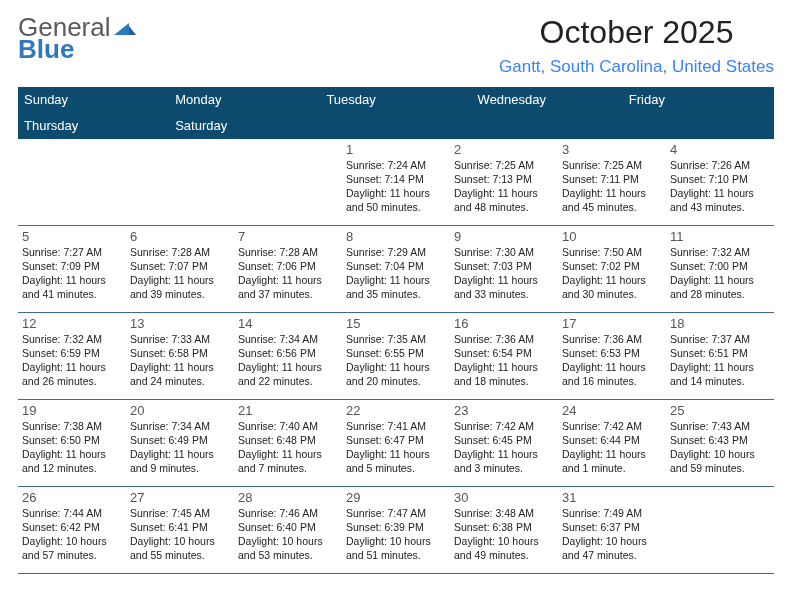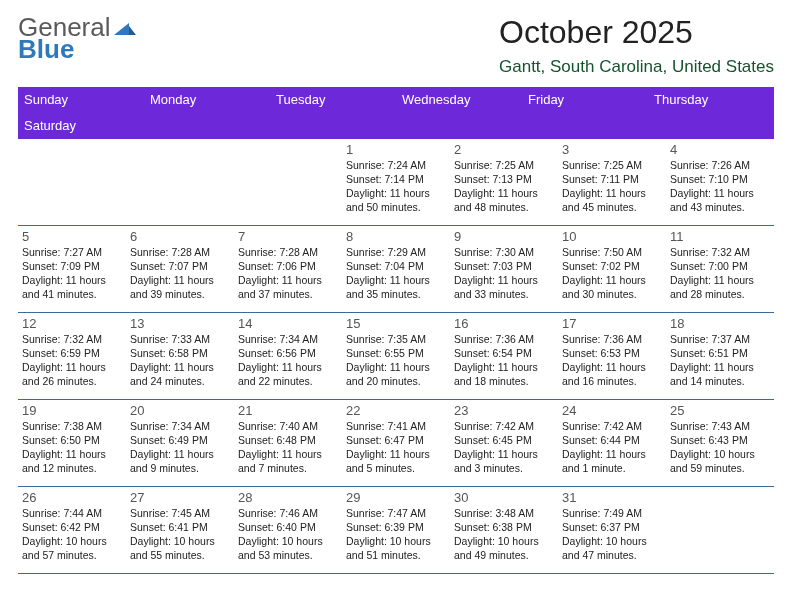--- a/index.html
+++ b/index.html
@@ -35,41 +35,41 @@
   .logo-line2 {
     font-size: 26px;
     color: #2f78bd;
     font-weight: 700;
     margin-top: -4px;
   }
   .logo-mark {
     margin-left: 3px;
   }
   .title-block {
-    text-align: left;
+    text-align: center;
     margin-left: 9px;
   }
   .month-title {
     font-size: 32px;
     font-weight: 400;
     color: #222;
   }
   .location {
     font-size: 17px;
-    color: #14532d;
+    color: #3b82f6;
     margin-top: 6px;
   }
   .calendar {
     width: 100%;
     margin-top: 10px;
   }
   .weekdays {
     display: grid;
-    grid-template-columns: repeat(6, 1fr);
-    background: #6d28d9;
+    grid-template-columns: repeat(5, 1fr);
+    background: #0c4a6e;
     color: #fff;
   }
   .weekday {
     padding: 5px 6px 6px 6px;
     font-size: 13px;
     font-weight: 400;
   }
   .week {
     display: grid;
     grid-template-columns: repeat(7, 1fr);

